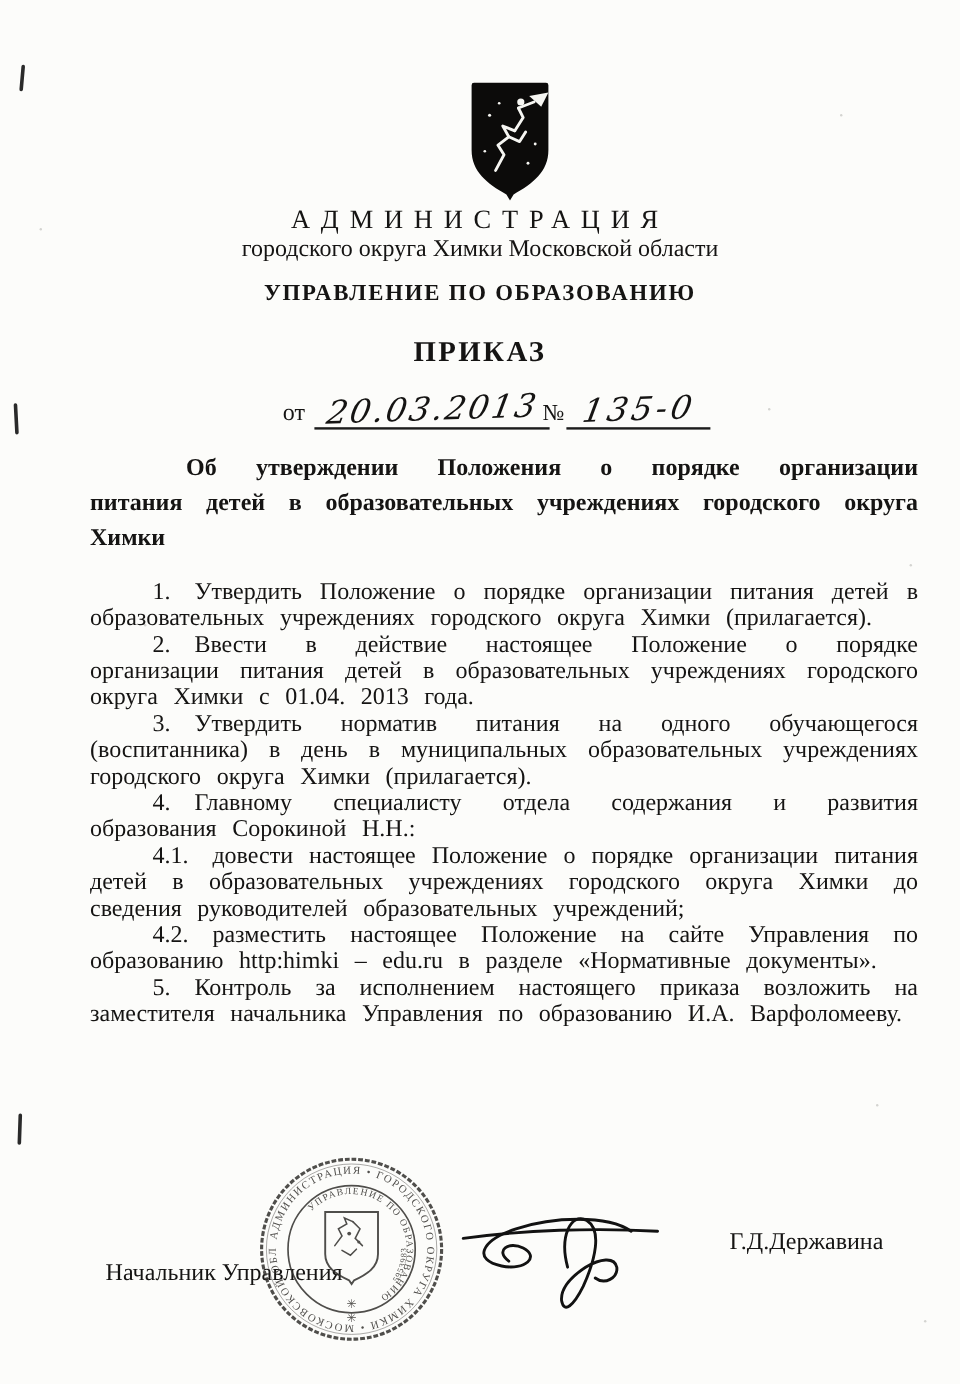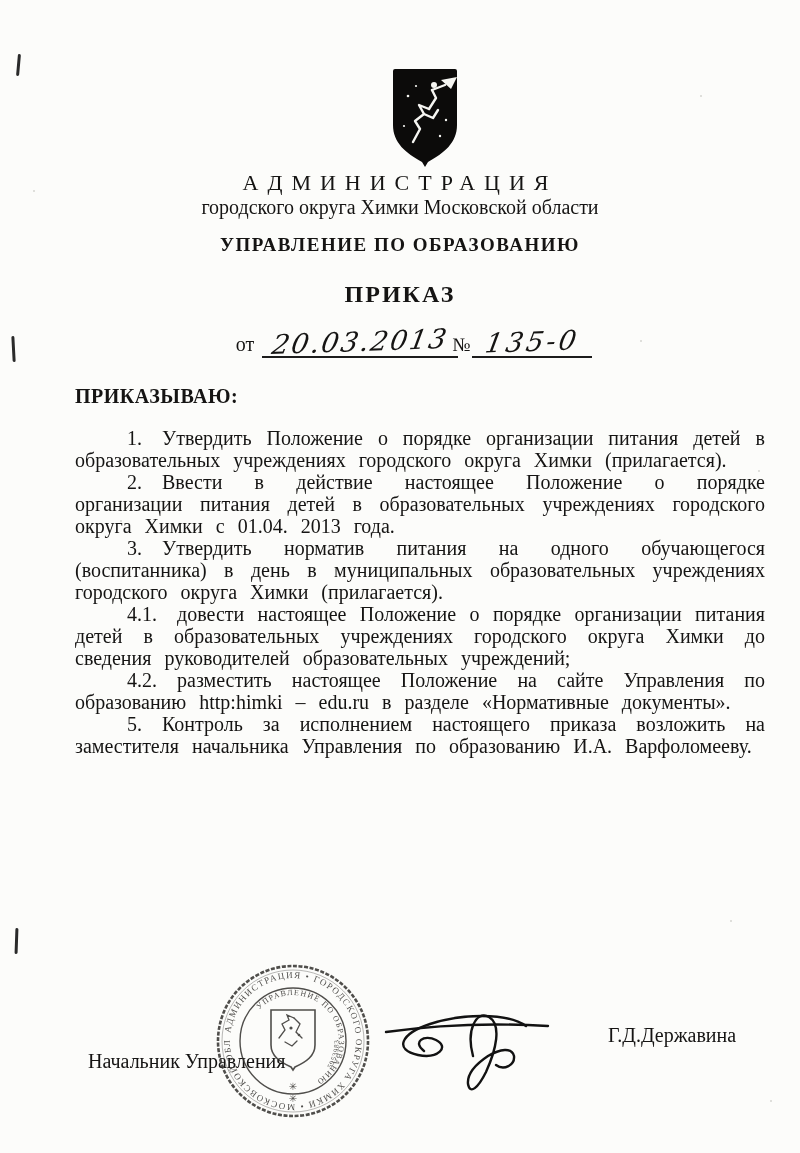--- a/index.html
+++ b/index.html
@@ -117,25 +117,26 @@
   <div class="hline doctype">ПРИКАЗ</div>
 
   <div class="dateline">
     <span class="from-label">от</span>
     <span class="blank blank-date"><span class="handwrite">20.03.2013</span></span>
     <span class="numsign">№</span>
     <span class="blank blank-num"><span class="handwrite">135-0</span></span>
   </div>
 
   <div class="content">
-    <p class="order-word">ПРИКАЗЫВАЮ:</p>
+    <p class="title">Об утверждении Положения о порядке организации питания детей в образовательных учреждениях городского округа Химки</p>
     <div class="items">
       <p class="item"><span class="num">1.</span><span>Утвердить Положение о порядке организации питания детей в образовательных учреждениях городского округа Химки (прилагается).</span></p>
       <p class="item"><span class="num">2.</span><span>Ввести в действие настоящее Положение о порядке организации питания детей в образовательных учреждениях городского округа Химки с 01.04. 2013 года.</span></p>
       <p class="item"><span class="num">3.</span><span>Утвердить норматив питания на одного обучающегося (воспитанника) в день в муниципальных образовательных учреждениях городского округа Химки (прилагается).</span></p>
+      <p class="item"><span class="num">4.</span><span>Главному специалисту отдела содержания и развития образования Сорокиной Н.Н.:</span></p>
       <p class="item"><span class="num">4.1.</span><span>довести настоящее Положение о порядке организации питания детей в образовательных учреждениях городского округа Химки до сведения руководителей образовательных учреждений;</span></p>
       <p class="item"><span class="num">4.2.</span><span>разместить настоящее Положение на сайте Управления по образованию http:himki – edu.ru в разделе «Нормативные документы».</span></p>
       <p class="item"><span class="num">5.</span><span>Контроль за исполнением настоящего приказа возложить на заместителя начальника Управления по образованию И.А. Варфоломееву.</span></p>
     </div>
   </div>
 
   <div class="position-label">Начальник Управления</div>
   <div class="signer-name">Г.Д.Державина</div>
 
   <div class="stamp">

